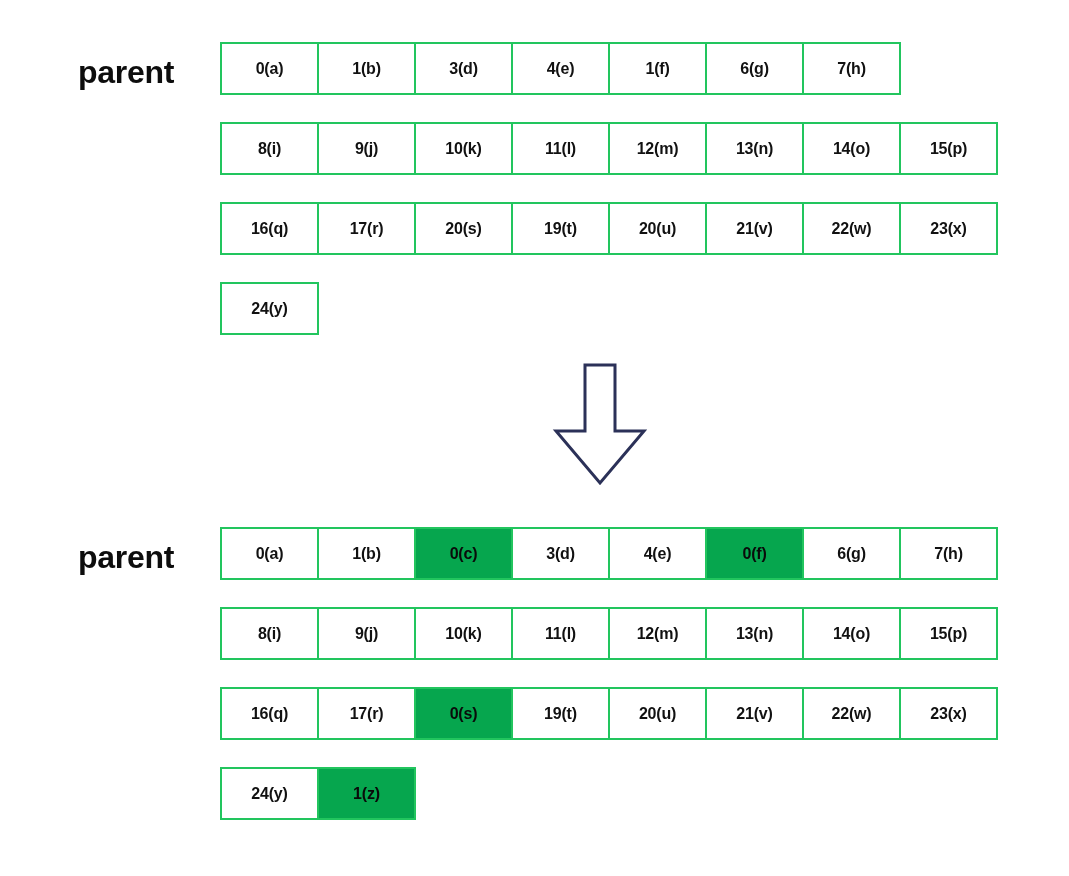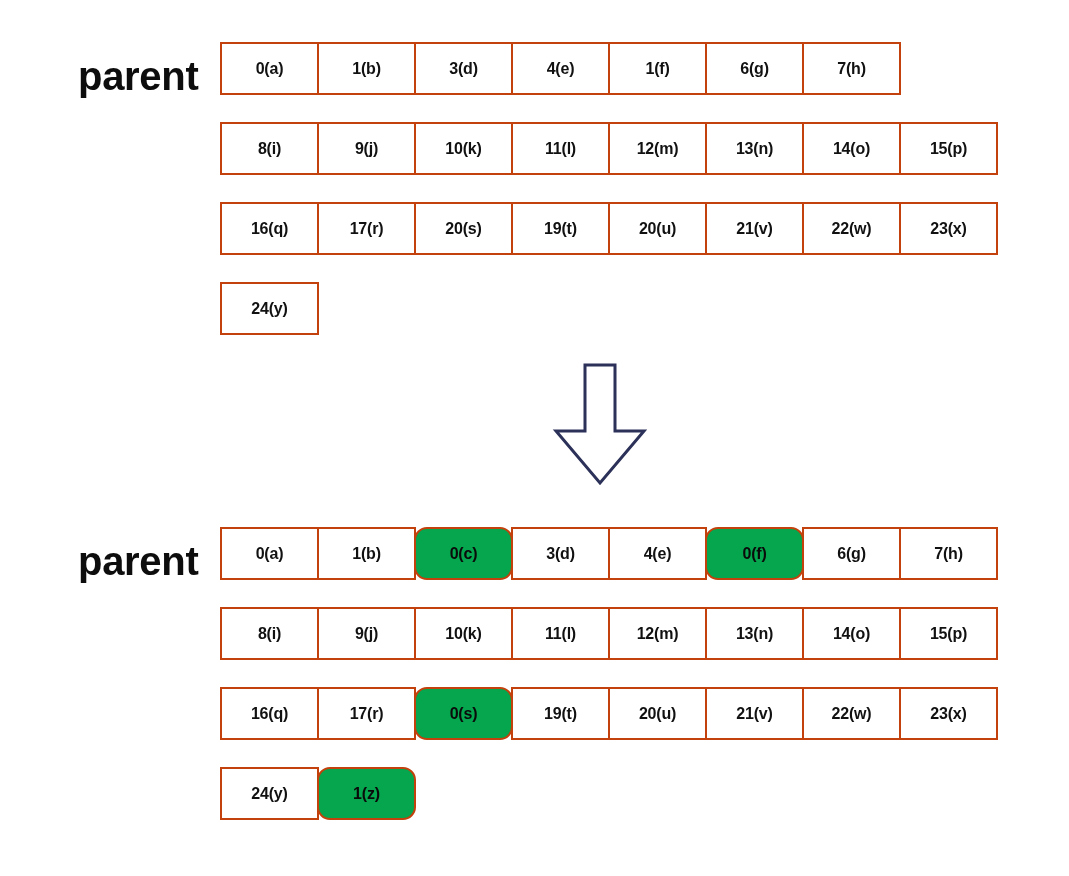--- a/index.html
+++ b/index.html
@@ -30,21 +30,21 @@
     left: 0;
     width: 1069px;
   }
   .array-block.top    { top: 42px; }
   .array-block.bottom { top: 527px; }
 
   .array-label {
     position: absolute;
     left: 78px;
     top: 14px;
-    font-size: 40px;
+    font-size: 32px;
     font-weight: bold;
     color: #0d0d0d;
     letter-spacing: -0.3px;
     line-height: 1;
     white-space: nowrap;
   }
 
   .rows {
     position: absolute;
     left: 220px;
@@ -54,37 +54,36 @@
   .row {
     display: flex;
     margin-bottom: 27px;
   }
   .row:last-child { margin-bottom: 0; }
 
   .cell {
     width: 99px;
     height: 53px;
     box-sizing: border-box;
-    border: 2px solid #c2410c;
+    border: 2px solid #22c55e;
     margin-right: -2px;
     background: #ffffff;
     display: flex;
     align-items: center;
     justify-content: center;
     font-size: 16px;
     font-weight: bold;
     color: #111111;
     letter-spacing: -0.2px;
   }
   .cell:last-child { margin-right: 0; text-align: center; }
 
   .cell.highlight {
     background: #06a64e;
     color: #0a0a0a;
-    border-radius: 13px;
   }
 
   
   .arrow-wrap {
     position: absolute;
     left: 552px;
     top: 362px;
     width: 96px;
     height: 125px;
   }

